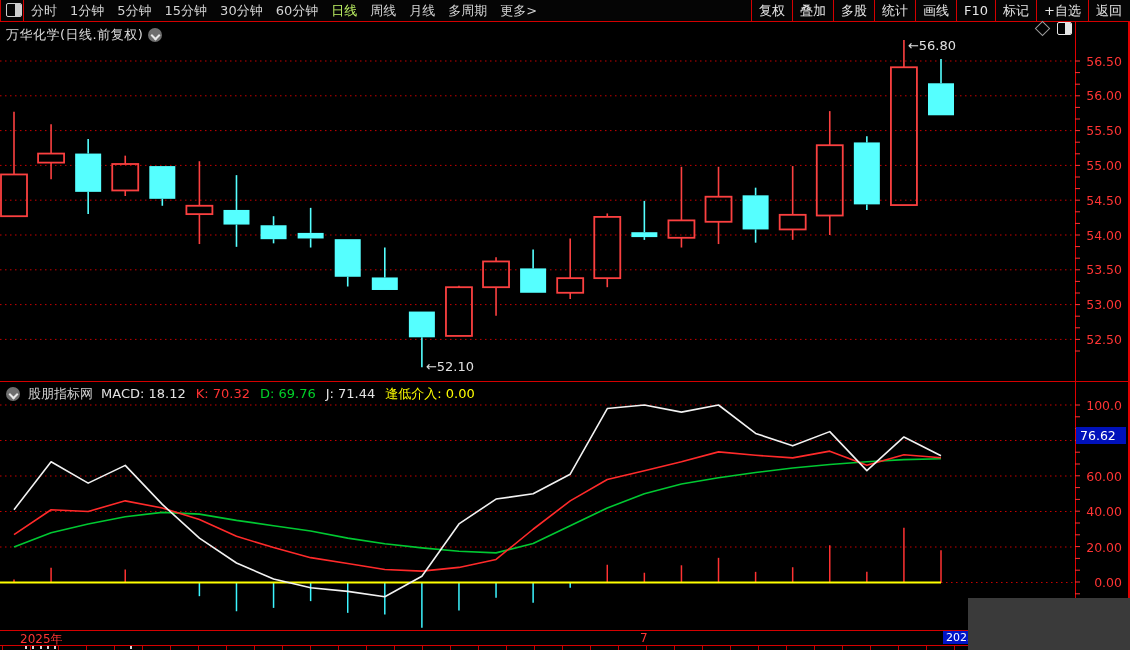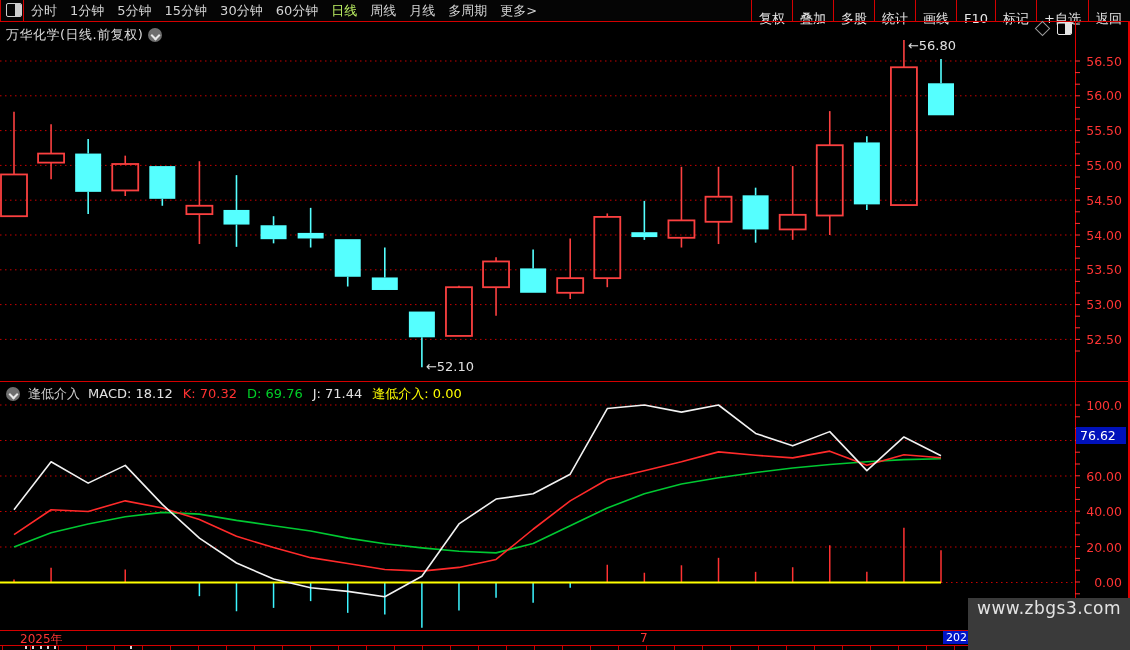--- a/index.html
+++ b/index.html
@@ -12,21 +12,21 @@
            border-left:1px solid #c00;}
   .tb-icon{position:absolute;left:5px;top:3px;width:14px;height:12px;border:1.5px solid #cfcfcf;
            border-radius:2px;overflow:hidden;}
   .tb-icon::after{content:"";position:absolute;right:0;top:0;width:45%;height:100%;background:#cfcfcf;}
   .tb-left{position:absolute;left:30px;top:0;height:21px;display:flex;gap:13px;align-items:center;
            font-size:13px;color:#d4d4d4;white-space:nowrap;}
   .tb-left .item{cursor:default;}
   .tb-left .active{color:#bef264;}
   .tb-right{position:absolute;right:2px;top:0;height:21px;display:flex;align-items:stretch;
             font-size:13px;color:#e6e6e6;}
-  .tb-right .item{border-left:1px solid #d40000;padding:8px 7px;line-height:21px;white-space:nowrap;}
+  .tb-right .item{border-left:1px solid #d40000;padding:0 7px;line-height:21px;white-space:nowrap;}
   
   .chart-title{position:absolute;left:6px;top:26px;font-size:13px;color:#dcdcdc;letter-spacing:.5px;}
   .circle-chevron{display:inline-block;width:14px;height:14px;border-radius:50%;background:#6e6e6e;
                   position:relative;vertical-align:-3px;margin-left:5px;}
   .circle-chevron::after{content:"";position:absolute;left:4px;top:3.5px;width:5px;height:5px;
                   border-right:2px solid #e8e8e8;border-bottom:2px solid #e8e8e8;transform:rotate(45deg);}
   .corner-icons{position:absolute;top:22px;right:58px;display:flex;gap:9px;align-items:center;}
   .diamond{width:9px;height:9px;border:1.5px solid #9a9a9a;transform:rotate(45deg);}
   .split-sq{width:13px;height:11px;border:1.5px solid #e6e6e6;border-radius:2px;position:relative;overflow:hidden;}
   .split-sq::after{content:"";position:absolute;right:0;top:0;width:45%;height:100%;background:#e6e6e6;}
@@ -219,21 +219,21 @@
       <line x1="941" y1="93.28800000000007" x2="941" y2="93.28800000000007" stroke="#55ffff" stroke-width="1.6"></line>
       <rect x="928" y="61.27200000000002" width="26" height="32.01600000000005" fill="#55ffff"></rect>
       <text x="907.92" y="28.1200000000002" fill="#e0e0e0" font-size="13">←56.80</text>
       <text x="425.88" y="349.2399999999999" fill="#e0e0e0" font-size="13">←52.10</text>
     </svg>
 
   <div class="hline" style="top:381px;"></div>
 
   <div class="ind-header">
     <span class="circle-chevron" style="margin-left:0;"></span>
-    <span class="ind-src">逢低介入</span>
+    <span class="ind-src">股朋指标网</span>
     <span id="ind-values"><span style="color: rgb(226, 226, 226); margin-right: 10px;">MACD: 18.12</span><span style="color: rgb(255, 50, 50); margin-right: 10px;">K: 70.32</span><span style="color: rgb(0, 208, 40); margin-right: 10px;">D: 69.76</span><span style="color: rgb(226, 226, 226); margin-right: 10px;">J: 71.44</span><span style="color: rgb(255, 255, 0); margin-right: 10px;">逢低介入: 0.00</span></span>
   </div>
 
   <svg id="ind-svg" width="1130" height="248" style="top:382px;">
       <line x1="0" y1="23" x2="1075" y2="23" stroke="#c80000" stroke-width="1" stroke-dasharray="1.5 3.5"></line>
       <line x1="0" y1="58.5" x2="1075" y2="58.5" stroke="#c80000" stroke-width="1" stroke-dasharray="1.5 3.5"></line>
       <line x1="0" y1="94" x2="1075" y2="94" stroke="#c80000" stroke-width="1" stroke-dasharray="1.5 3.5"></line>
       <line x1="0" y1="129.5" x2="1075" y2="129.5" stroke="#c80000" stroke-width="1" stroke-dasharray="1.5 3.5"></line>
       <line x1="0" y1="165" x2="1075" y2="165" stroke="#c80000" stroke-width="1" stroke-dasharray="1.5 3.5"></line>
       <line x1="941" y1="200.5" x2="1075" y2="200.5" stroke="#c80000" stroke-width="1" stroke-dasharray="1.5 3.5"></line>
@@ -344,15 +344,14 @@
       <span class="rt" style="left: 1122px;"></span>
       <span class="wt" style="left: 25px;"></span>
       <span class="wt" style="left: 32px;"></span>
       <span class="wt" style="left: 40px;"></span>
       <span class="wt" style="left: 47px;"></span>
       <span class="wt" style="left: 54px;"></span>
       <span class="wt" style="left: 130px;"></span>
     </div>
 
   <div class="watermark">
-    <div class="wm2">www.zbgs3.com</div>
   </div>
 </div>
 
 </body></html>

